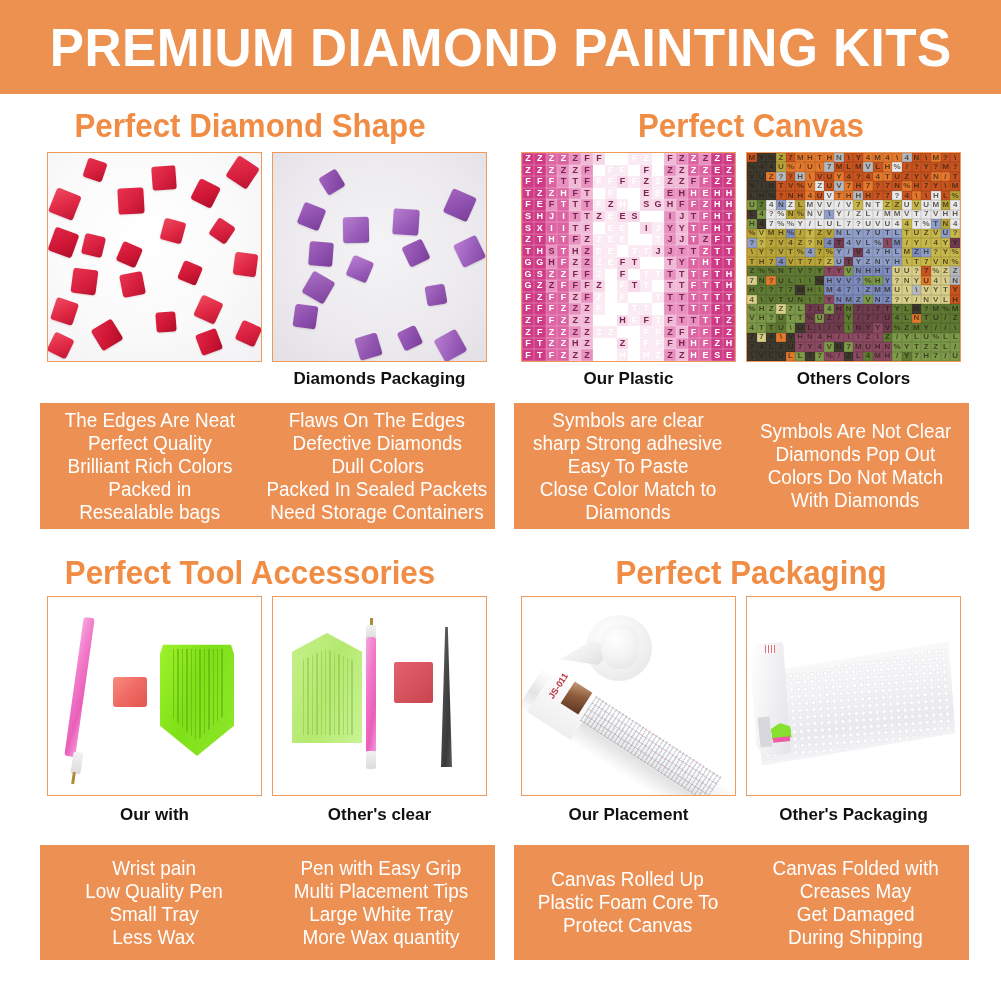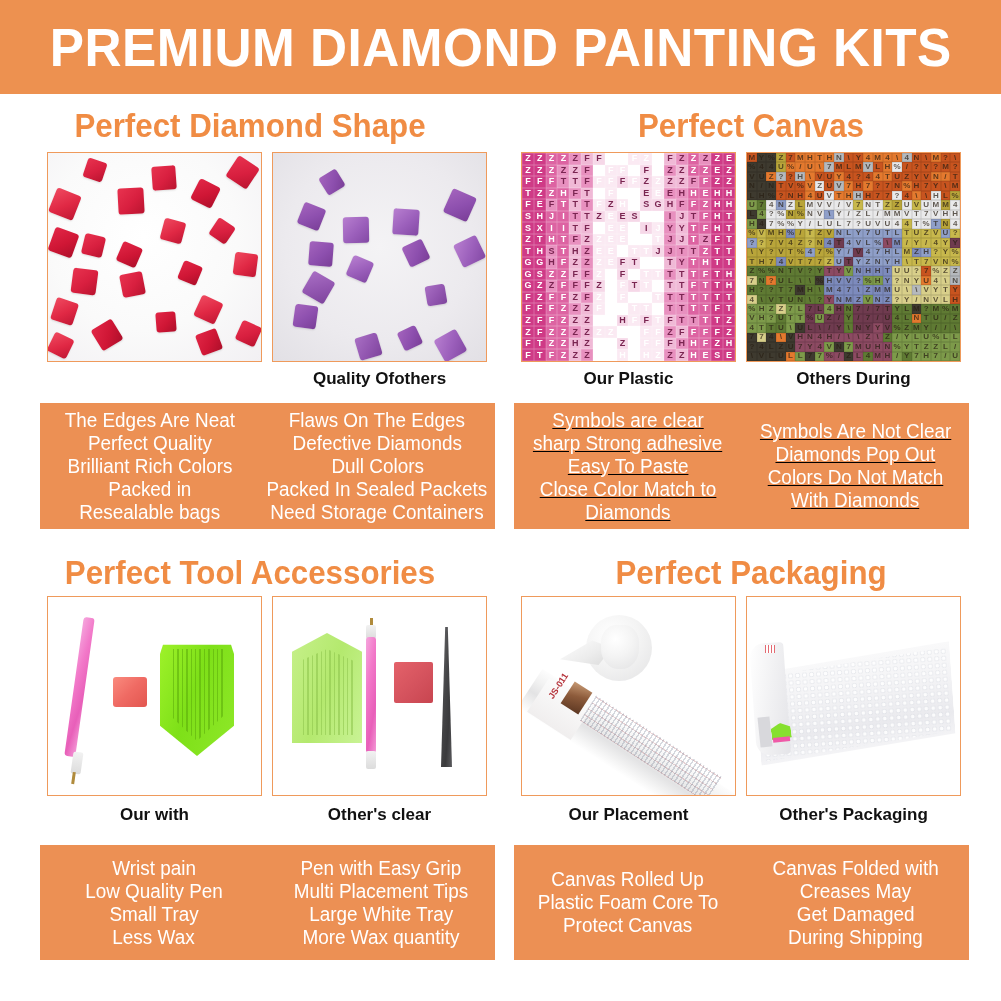--- a/index.html
+++ b/index.html
@@ -1069,42 +1069,42 @@
           <div class="cell" style="background: rgb(95, 122, 51);">Y</div>
           <div class="cell" style="background: rgb(125, 154, 74);">7</div>
           <div class="cell" style="background: rgb(125, 154, 74);">H</div>
           <div class="cell" style="background: rgb(125, 154, 74);">7</div>
           <div class="cell" style="background: rgb(125, 154, 74);">/</div>
           <div class="cell" style="background: rgb(125, 154, 74);">U</div>
         </div>
     </div>
   </div>
 
-  <div class="caption" style="left:272px; top:369px; width:215px;">Quality Ofothers</div>
+  <div class="caption" style="left:272px; top:369px; width:215px;">Diamonds Packaging</div>
   <div class="caption" style="left:521px; top:369px; width:215px;">Our Plastic</div>
-  <div class="caption" style="left:746px; top:369px; width:215px;">Others During</div>
+  <div class="caption" style="left:746px; top:369px; width:215px;">Others Colors</div>
 
   <div class="panel" style="left:40px;  top:403px; width:455px; height:126px;">
     <div class="col">
       <div class="line">The Edges Are Neat</div>
       <div class="line">Perfect Quality</div>
       <div class="line">Brilliant Rich Colors</div>
       <div class="line">Packed in</div>
       <div class="line">Resealable bags</div>
     </div>
     <div class="col">
       <div class="line">Flaws On The Edges</div>
       <div class="line">Defective Diamonds</div>
       <div class="line">Dull Colors</div>
       <div class="line">Packed In Sealed Packets</div>
       <div class="line">Need Storage Containers</div>
     </div>
   </div>
 
-  <div class="panel" style="left:514px; top:403px; width:455px; height:126px;text-decoration:underline;">
+  <div class="panel" style="left:514px; top:403px; width:455px; height:126px;">
     <div class="col">
       <div class="line">Symbols are clear</div>
       <div class="line">sharp Strong adhesive</div>
       <div class="line">Easy To Paste</div>
       <div class="line">Close Color Match to</div>
       <div class="line">Diamonds</div>
     </div>
     <div class="col">
       <div class="line">Symbols Are Not Clear</div>
       <div class="line">Diamonds Pop Out</div>

